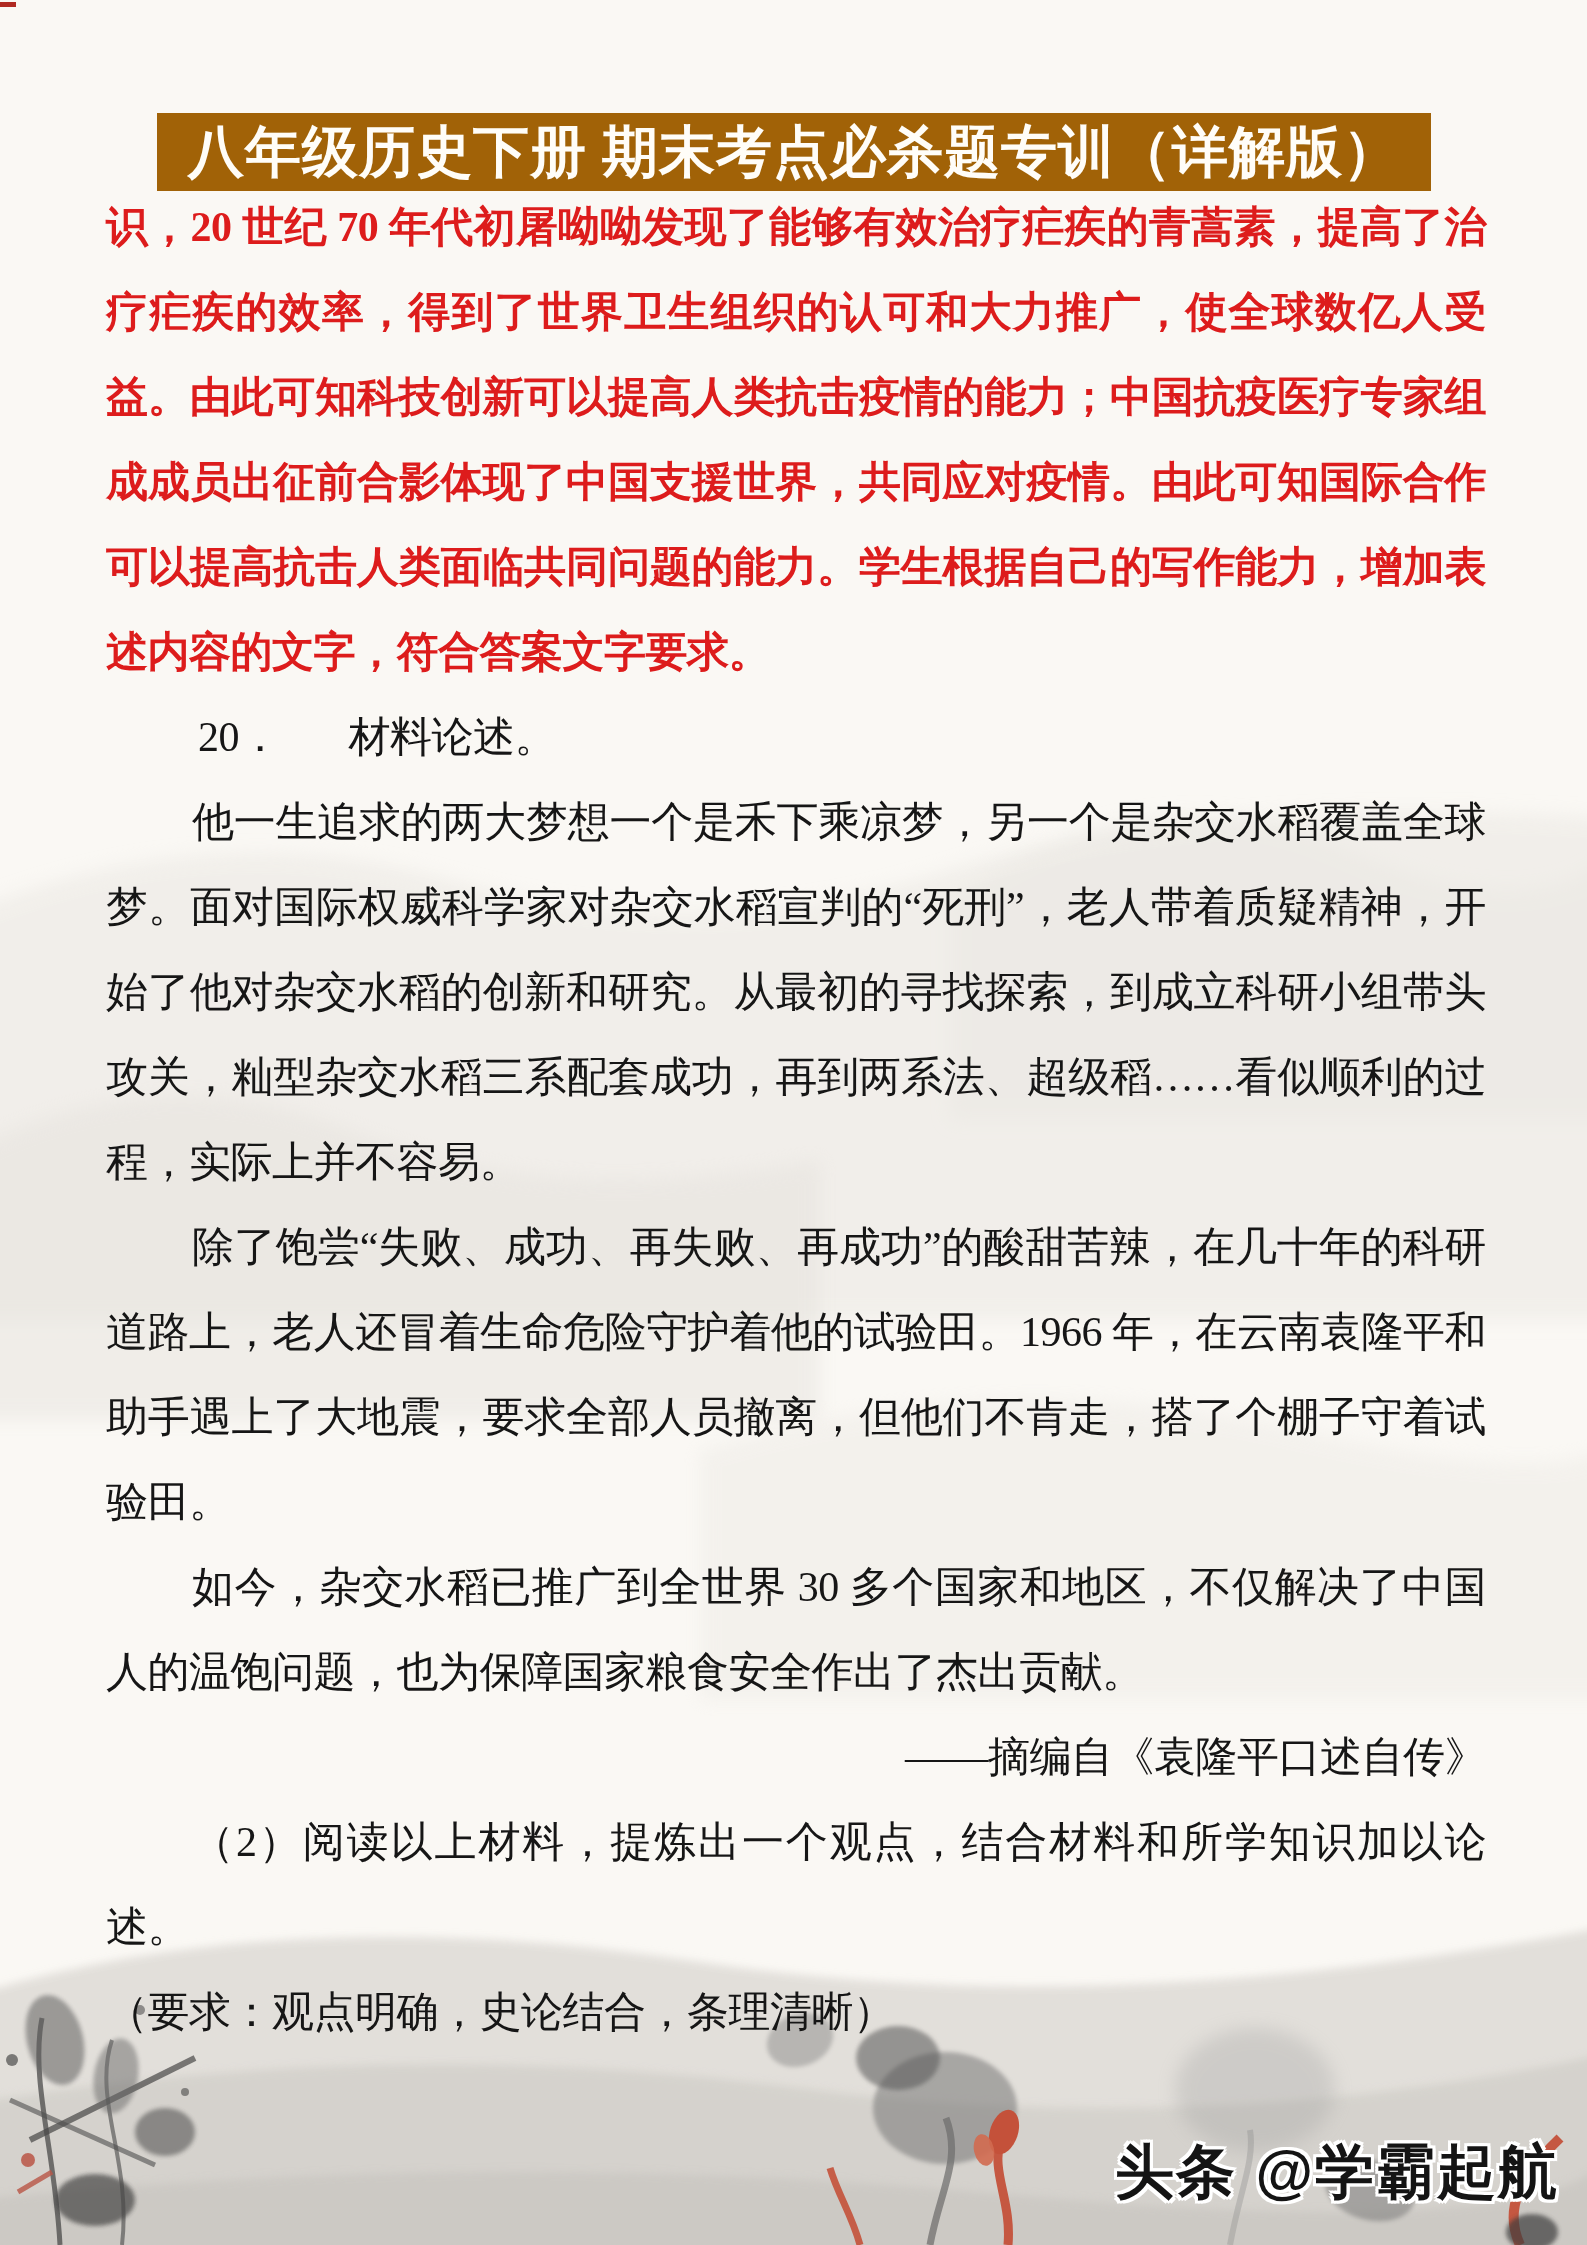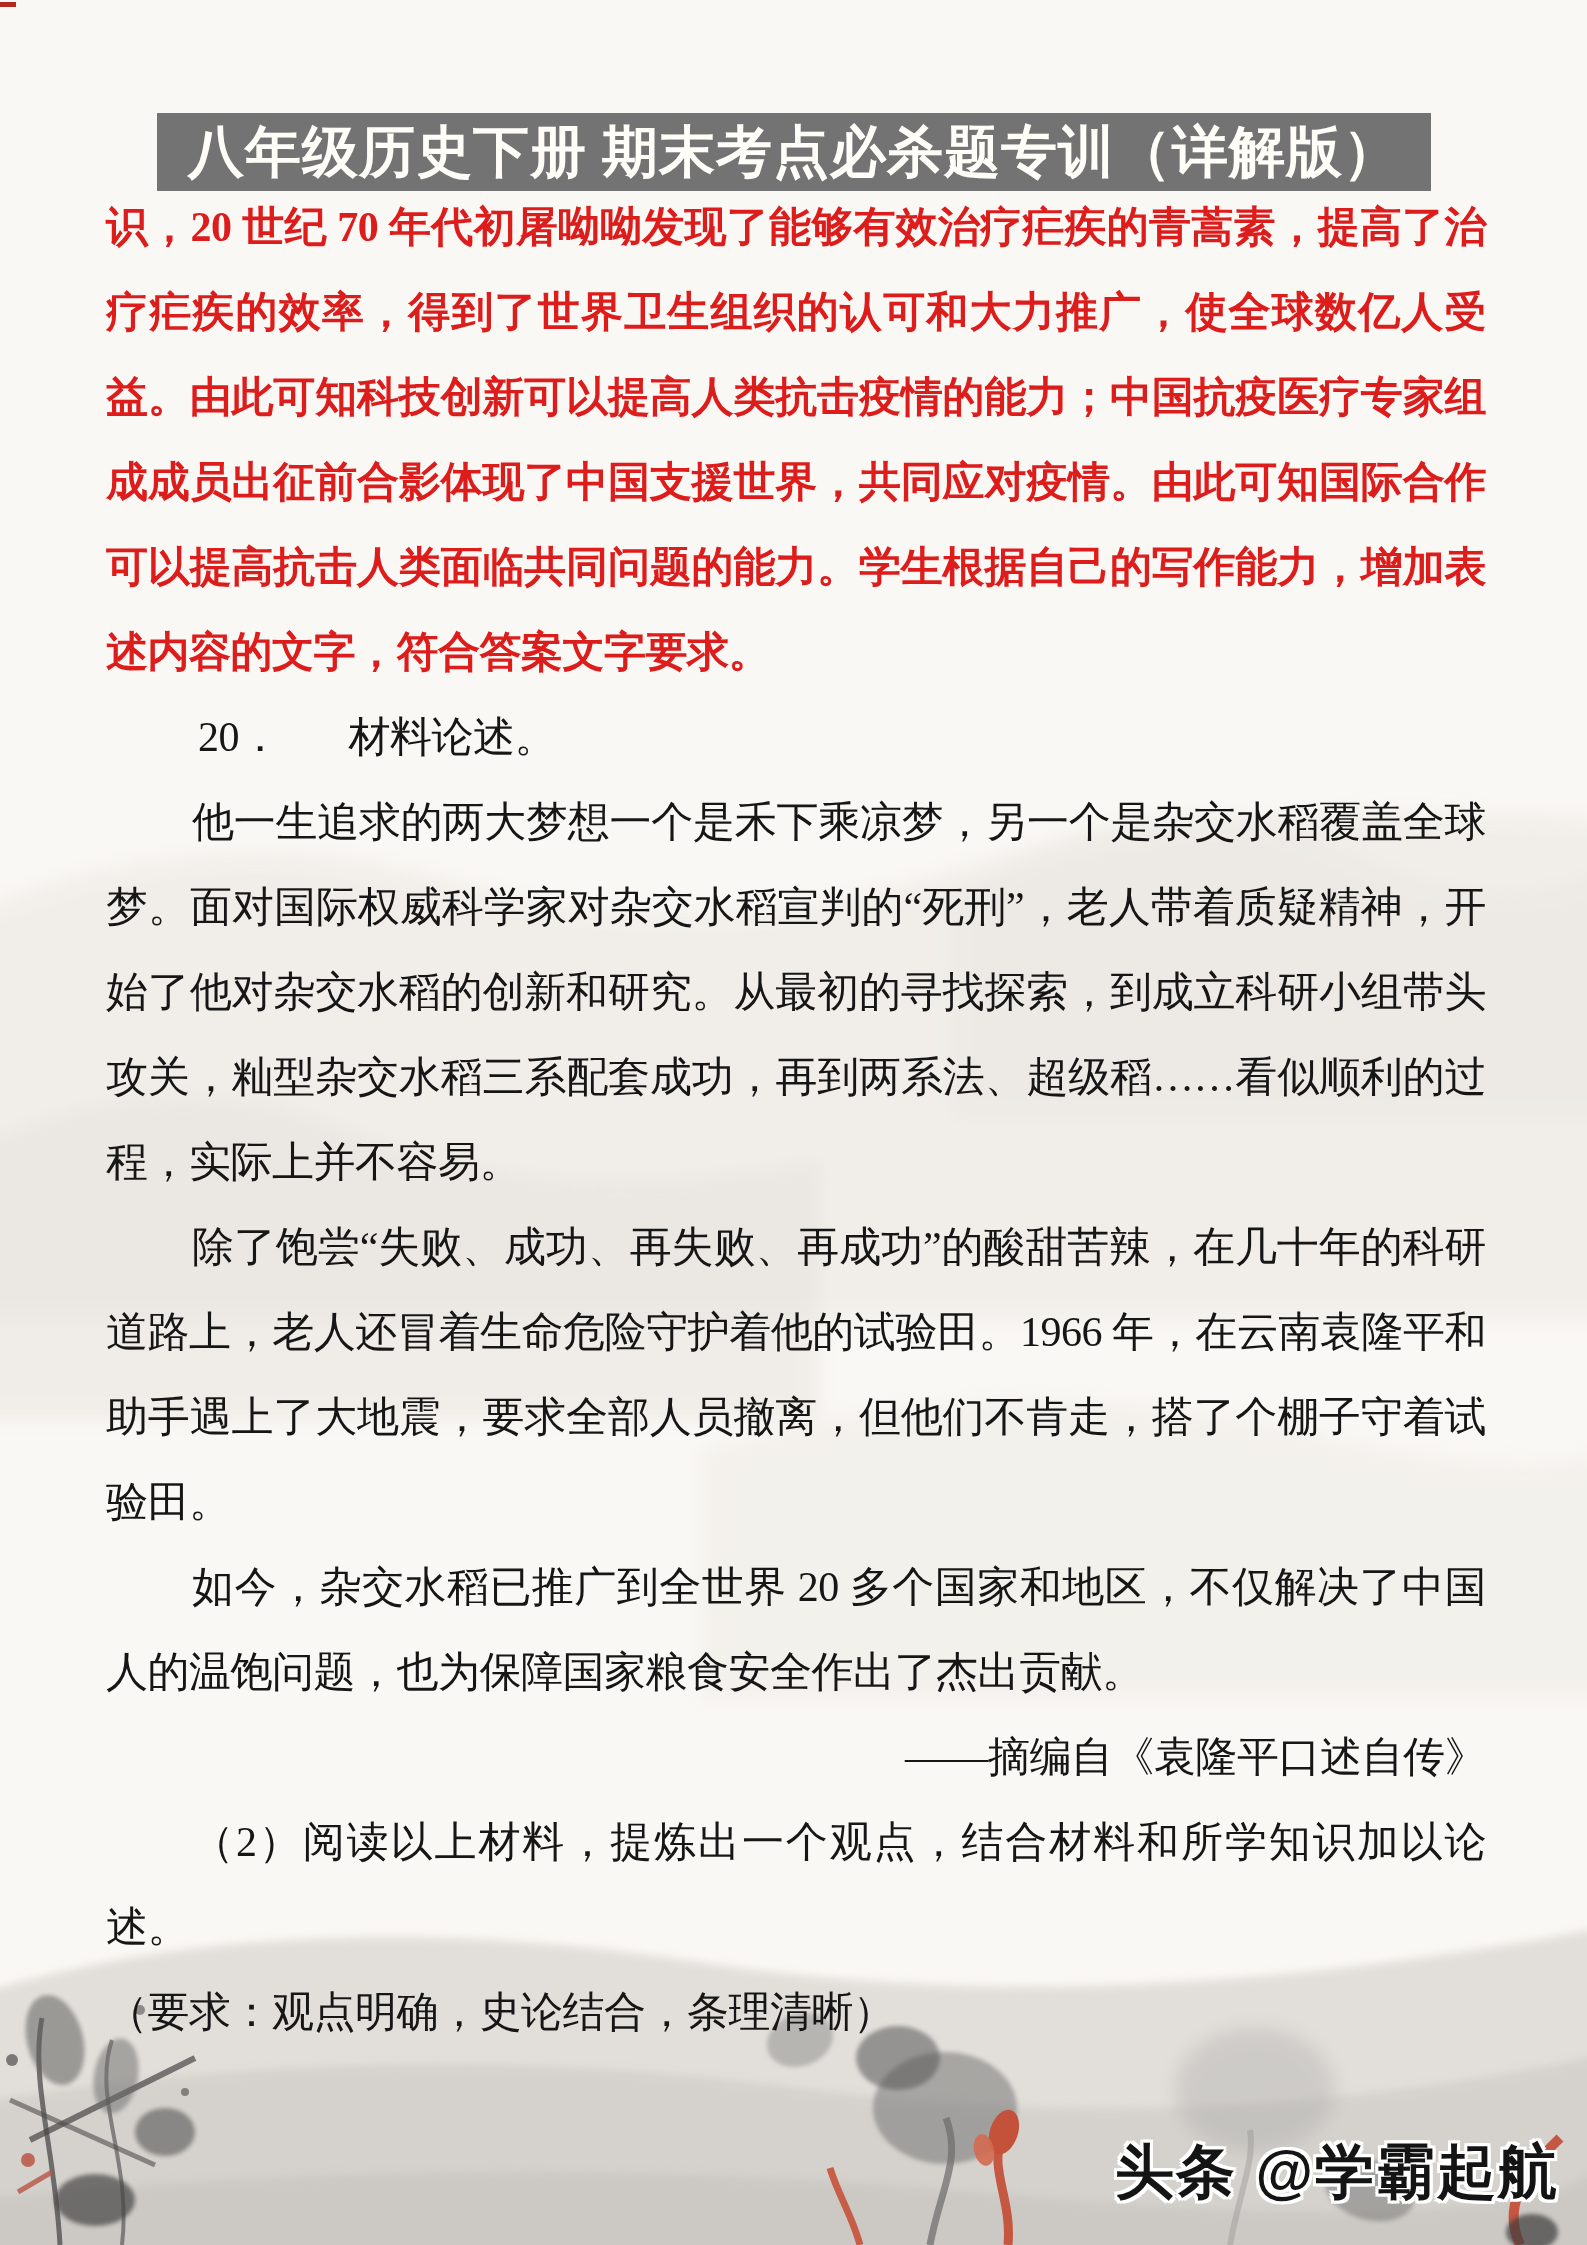--- a/index.html
+++ b/index.html
@@ -100,33 +100,33 @@
       <ellipse cx="1004" cy="2132" rx="14" ry="23" transform="rotate(18 1004 2132)" fill="#c4513a"></ellipse>
       <ellipse cx="984" cy="2150" rx="10" ry="16" transform="rotate(-12 984 2150)" fill="#d16a50" opacity="0.9"></ellipse>
       <path d="M860,2245 C852,2215 838,2195 830,2168" stroke="#c4513a" stroke-width="7" fill="none" opacity="0.9"></path>
       <path d="M1560,2138 C1518,2178 1504,2210 1520,2245" stroke="#c4513a" stroke-width="10" fill="none" opacity="0.95"></path>
       <ellipse cx="1532" cy="2232" rx="26" ry="18" fill="#3d3d3d" opacity="0.7" filter="url(#b2)"></ellipse>
     </g>
   </svg>
 
   <div class="corner-dash" style="background: rgb(176, 42, 34);"></div>
 
-  <div class="banner" style="background: #737373;">
+  <div class="banner" style="background: #a16207;">
     <span class="banner-title">八年级历史下册 期末考点必杀题专训（详解版）</span>
   </div>
 
   <div class="content">
 
     <p class="red-block" style="color: rgb(221, 28, 28);">识，20 世纪 70 年代初屠呦呦发现了能够有效治疗疟疾的青蒿素，提高了治疗疟疾的效率，得到了世界卫生组织的认可和大力推广，使全球数亿人受益。由此可知科技创新可以提高人类抗击疫情的能力；中国抗疫医疗专家组成成员出征前合影体现了中国支援世界，共同应对疫情。由此可知国际合作可以提高抗击人类面临共同问题的能力。学生根据自己的写作能力，增加表述内容的文字，符合答案文字要求。</p>
 
     <p class="q-head"><span class="q-num">20．</span><span class="q-label">材料论述。</span></p>
 
     <p class="indent">他一生追求的两大梦想一个是禾下乘凉梦，另一个是杂交水稻覆盖全球梦。面对国际权威科学家对杂交水稻宣判的“死刑”，老人带着质疑精神，开始了他对杂交水稻的创新和研究。从最初的寻找探索，到成立科研小组带头攻关，籼型杂交水稻三系配套成功，再到两系法、超级稻……看似顺利的过程，实际上并不容易。</p>
     <p class="indent">除了饱尝“失败、成功、再失败、再成功”的酸甜苦辣，在几十年的科研道路上，老人还冒着生命危险守护着他的试验田。1966 年，在云南袁隆平和助手遇上了大地震，要求全部人员撤离，但他们不肯走，搭了个棚子守着试验田。</p>
-    <p class="indent">如今，杂交水稻已推广到全世界 20 多个国家和地区，不仅解决了中国人的温饱问题，也为保障国家粮食安全作出了杰出贡献。</p>
+    <p class="indent">如今，杂交水稻已推广到全世界 30 多个国家和地区，不仅解决了中国人的温饱问题，也为保障国家粮食安全作出了杰出贡献。</p>
 
     <p class="source-line">——摘编自《袁隆平口述自传》</p>
 
     <p class="indent">（2）阅读以上材料，提炼出一个观点，结合材料和所学知识加以论述。</p>
     <p>（要求：观点明确，史论结合，条理清晰）</p>
 
   </div>
 
   <div class="watermark">头条 @学霸起航</div>
 

